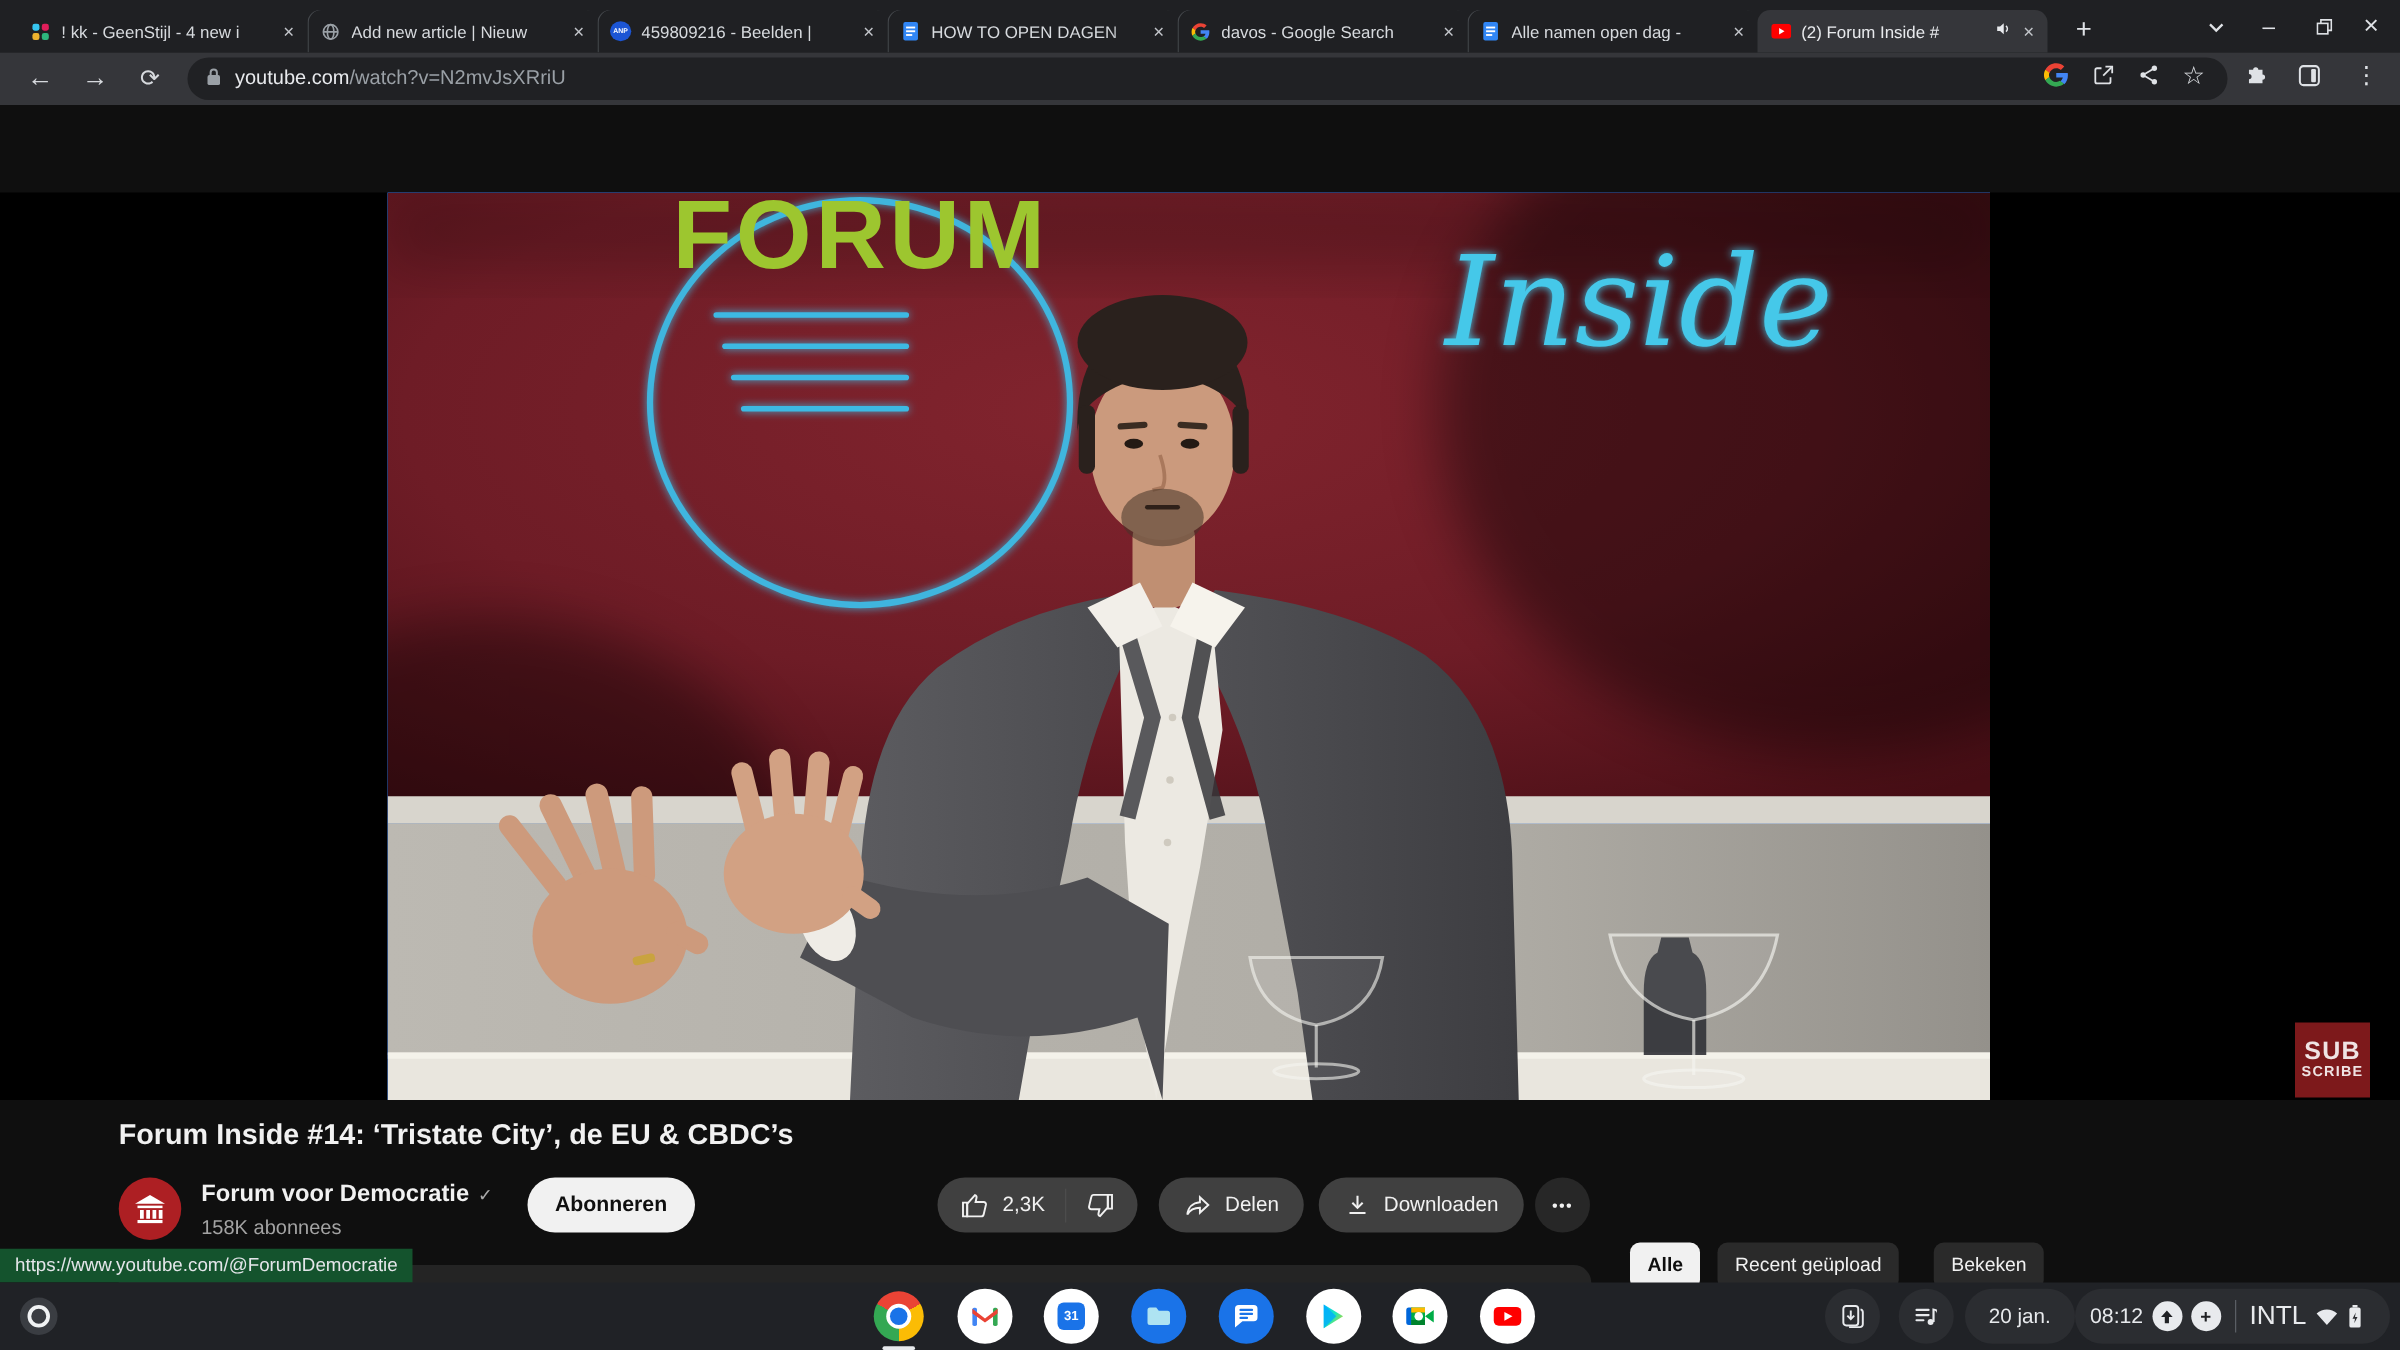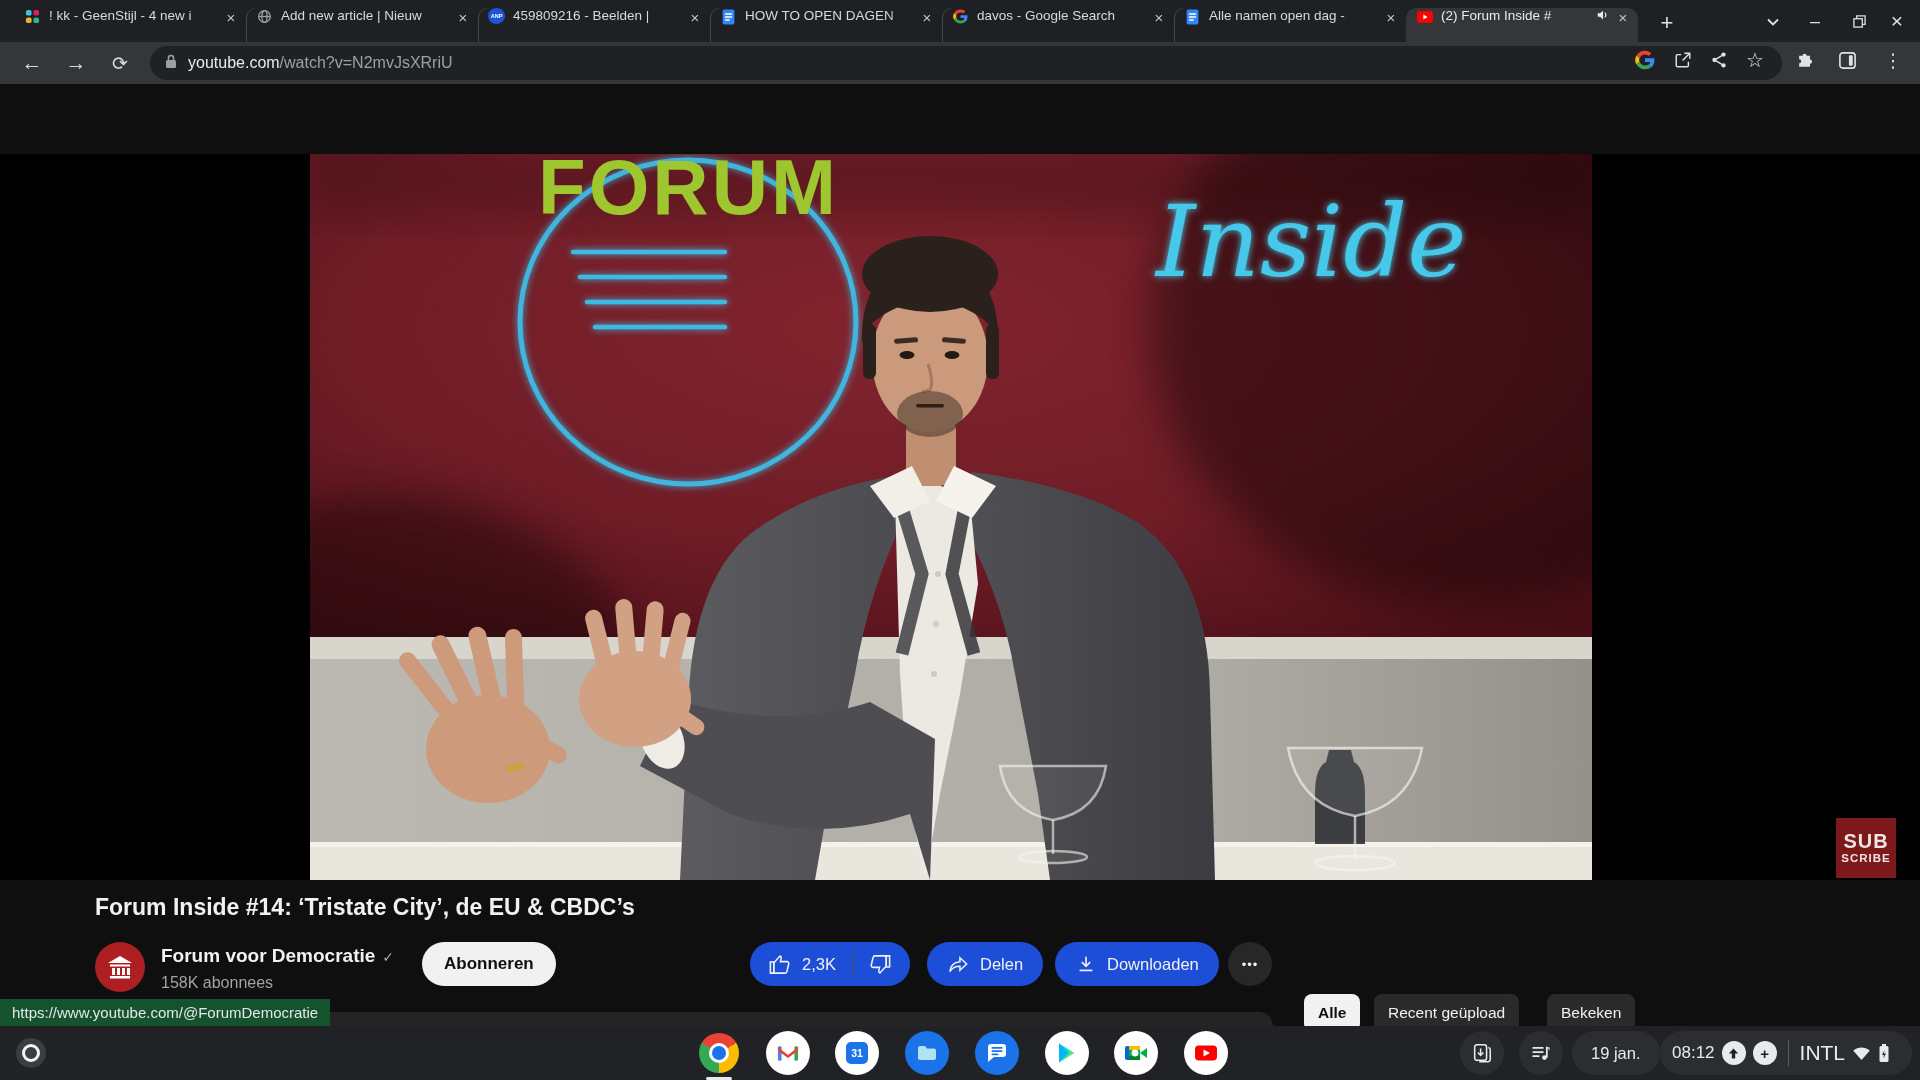--- a/index.html
+++ b/index.html
@@ -2,21 +2,21 @@
 <html><head>
 <meta charset="utf-8">
 <style>
   html,body{margin:0;padding:0;background:#000;}
   body{width:1920px;height:1080px;overflow:hidden;font-family:"Liberation Sans",sans-serif;-webkit-font-smoothing:antialiased;}
   .screen{position:relative;width:1920px;height:1080px;background:#0f0f0f;overflow:hidden;}
 
   
   .tabstrip{position:absolute;top:0;left:0;width:1920px;height:42px;background:#1f2023;}
   .tabs{position:absolute;left:14px;top:8px;display:flex;height:34px;}
-  .tab{width:232px;height:34px;display:flex;align-items:flex-start;padding:0 6px 0 10px;box-sizing:border-box;border-radius:10px 10px 0 0;color:#d7dade;}
+  .tab{width:232px;height:34px;display:flex;align-items:center;padding:0 6px 0 10px;box-sizing:border-box;border-radius:10px 10px 0 0;color:#d7dade;}
   .tab:not(.active)+.tab:not(.active){box-shadow:inset 1px 0 0 #45484d;}
   .tab.active{background:#35363a;color:#e8eaed;}
   .tab .fav{width:17px;height:17px;flex:0 0 17px;display:flex;align-items:center;justify-content:center;margin-right:8px;}
   .tab .ttl{flex:1;font-size:13.5px;white-space:nowrap;overflow:hidden;-webkit-mask-image:linear-gradient(90deg,#000 82%,transparent);mask-image:linear-gradient(90deg,#000 82%,transparent);}
   .tab .tclose{width:18px;height:18px;border-radius:50%;display:flex;align-items:center;justify-content:center;font-size:15px;color:#c3c6cb;flex:0 0 18px;}
   .speaker{width:15px;flex:0 0 15px;margin:0 3px;}
   .newtab{position:absolute;left:1652px;top:8px;width:30px;height:30px;font-size:22px;color:#dfe2e6;display:flex;align-items:center;justify-content:center;}
   .tsr{position:absolute;top:11px;width:26px;height:22px;display:flex;align-items:center;justify-content:center;color:#dfe2e6;}
   .wbtn{position:absolute;top:6px;width:34px;height:30px;display:flex;align-items:center;justify-content:center;color:#dfe2e6;font-size:18px;}
 
@@ -55,21 +55,21 @@
   .wm2{font-size:11.5px;font-weight:bold;letter-spacing:1px;margin-top:2px;}
 
   
   .descstrip{position:absolute;left:95px;top:1012px;width:1178px;height:16px;background:#242424;border-radius:14px 14px 0 0;}
   .vtitle{position:absolute;left:95px;top:894px;font-size:23px;font-weight:bold;color:#f1f1f1;}
   .chavatar{position:absolute;left:95px;top:942px;width:50px;height:50px;border-radius:50%;background:#ad1f23;display:flex;align-items:center;justify-content:center;}
   .chname{position:absolute;left:161px;top:945px;font-size:19px;font-weight:bold;color:#f1f1f1;}
   .chk{font-weight:normal;font-size:14px;color:#aaa;margin-left:7px;}
   .chsubs{position:absolute;left:161px;top:974px;font-size:16px;color:#a3a3a3;}
   .subscribe{position:absolute;left:422px;top:942px;height:44px;border-radius:22px;background:#f1f1f1;color:#0f0f0f;font-size:17px;font-weight:bold;display:flex;align-items:center;padding:0 22px;}
-  .pill{position:absolute;top:942px;height:44px;border-radius:22px;background:#1d4ed8;color:#f1f1f1;display:flex;align-items:center;font-size:16.5px;}
+  .pill{position:absolute;top:942px;height:44px;border-radius:22px;background:#404040;color:#f1f1f1;display:flex;align-items:center;font-size:16.5px;}
   .likepill{left:750px;padding:0 0 0 18px;}
   .likediv{width:1px;height:27px;background:#4c4c4c;margin:0 2px 0 16px;}
   .dislikebtn{padding:0 18px 0 14px;height:44px;display:flex;align-items:center;border-radius:0 22px 22px 0;}
   .sharepill{left:927px;padding:0 20px;}
   .dlpill{left:1055px;padding:0 20px;text-align:center;}
   .kebabbtn{position:absolute;left:1228px;top:942px;width:44px;height:44px;border-radius:50%;background:#272727;color:#f1f1f1;display:flex;align-items:center;justify-content:center;font-size:21px;letter-spacing:1px;}
   .chatbtn{position:absolute;left:1304px;top:910px;width:500px;height:42px;box-sizing:border-box;border:1px solid #3e3e3e;border-radius:21px;color:#f1f1f1;font-size:16.5px;display:flex;align-items:center;justify-content:center;background:transparent;}
   .chip{position:absolute;top:994px;height:38px;border-radius:8px;display:flex;align-items:center;padding:0 14px;font-size:15.5px;}
   .chip.on{background:#f1f1f1;color:#0f0f0f;font-weight:bold;}
   .chip.off{background:#2a2a2a;color:#f1f1f1;}
@@ -606,21 +606,21 @@
             <line x1="3.5" y1="6.5" x2="14" y2="6.5"></line>
             <line x1="3.5" y1="11" x2="14" y2="11"></line>
             <line x1="3.5" y1="15.5" x2="9.5" y2="15.5"></line>
           </g>
           <circle cx="15.8" cy="17" r="2.6" fill="#e8eaed"></circle>
           <rect x="17.4" y="6.5" width="1.9" height="10.5" fill="#e8eaed"></rect>
           <path d="M17.4,6.5 q3.4,0.4 3.9,3 l0,-3.5 l-3.9,-1 Z" fill="#e8eaed"></path>
         </svg>
     </div>
 
-    <div class="datepill">19 jan.</div>
+    <div class="datepill">20 jan.</div>
 
     <div class="statuspill">
       <span style="font-size:17px;">08:12</span>
       <span class="wcirc">
         <svg width="13" height="13" viewBox="0 0 14 14">
             <path d="M7,1.5 L12,7 H8.8 V12.5 H5.2 V7 H2 Z" fill="#202124"></path>
           </svg>
       </span>
       <span class="wcirc" style="font-weight:bold;font-size:15px;">+</span>
       <span class="vsep"></span>

